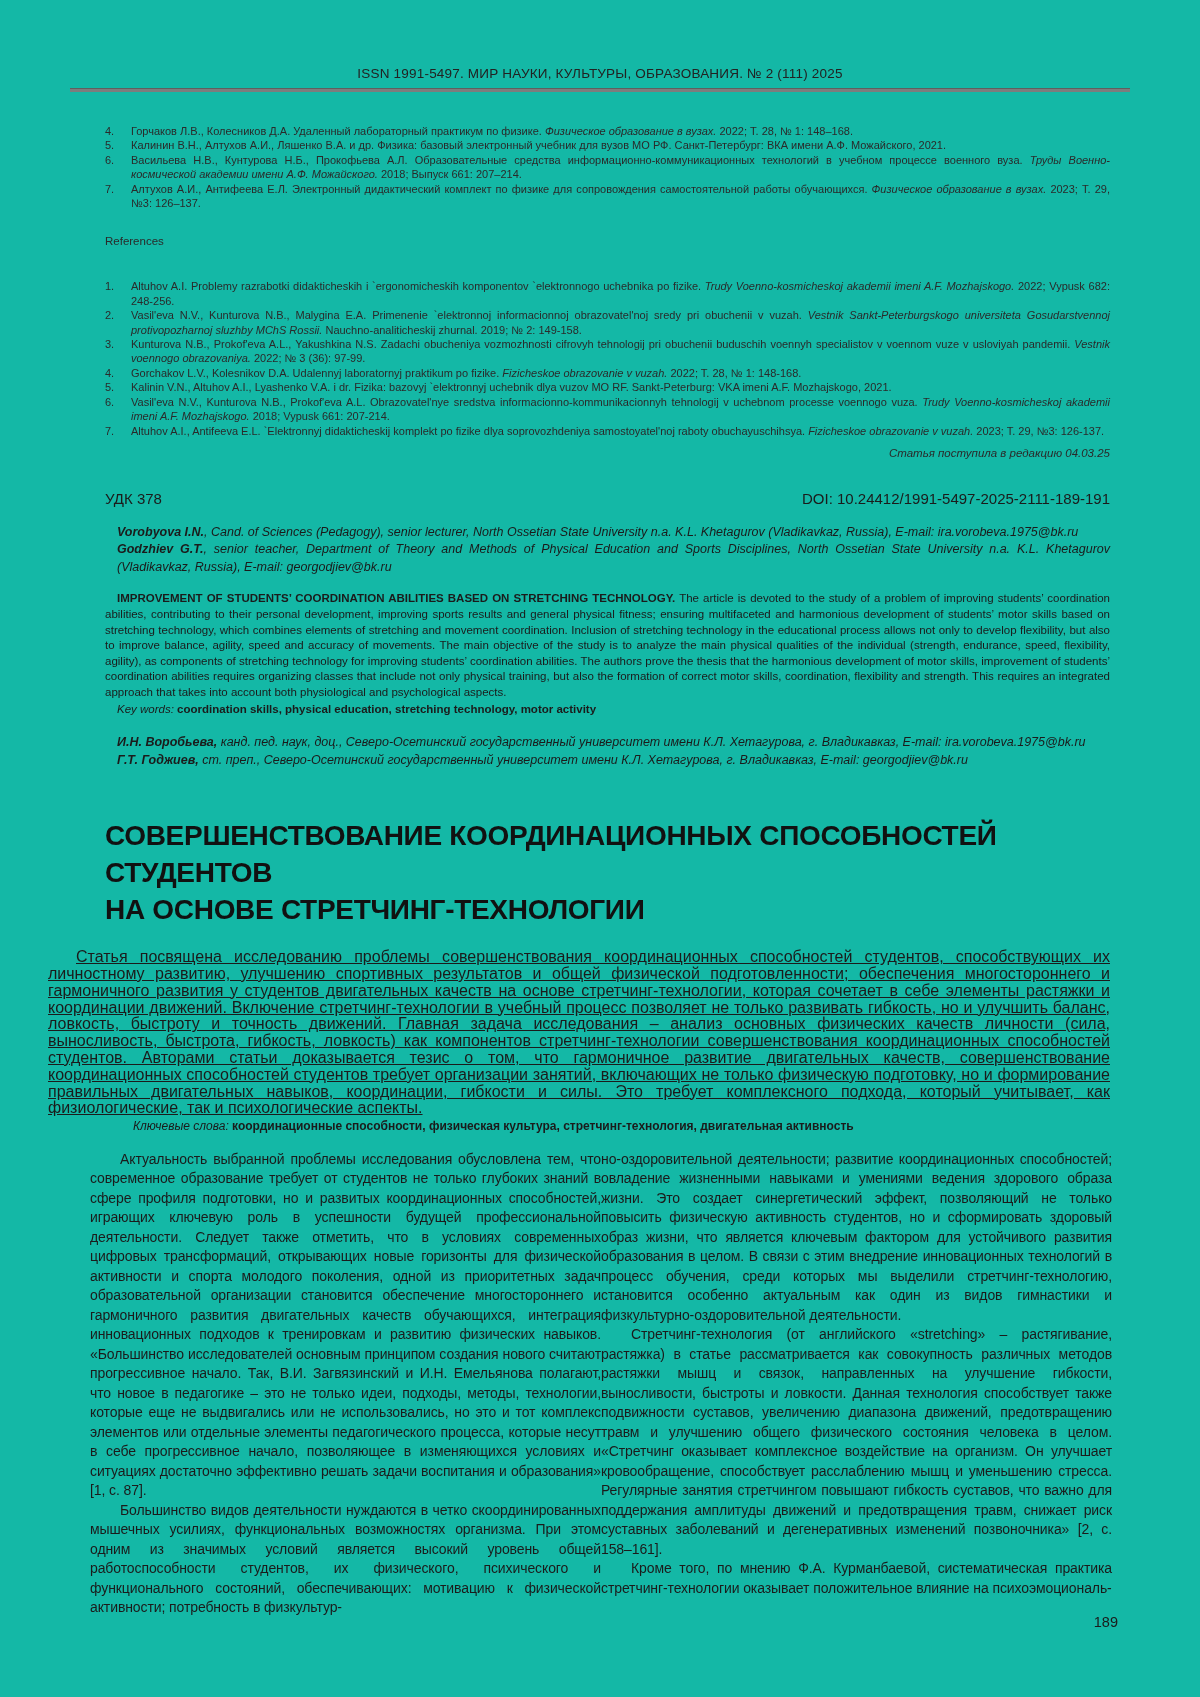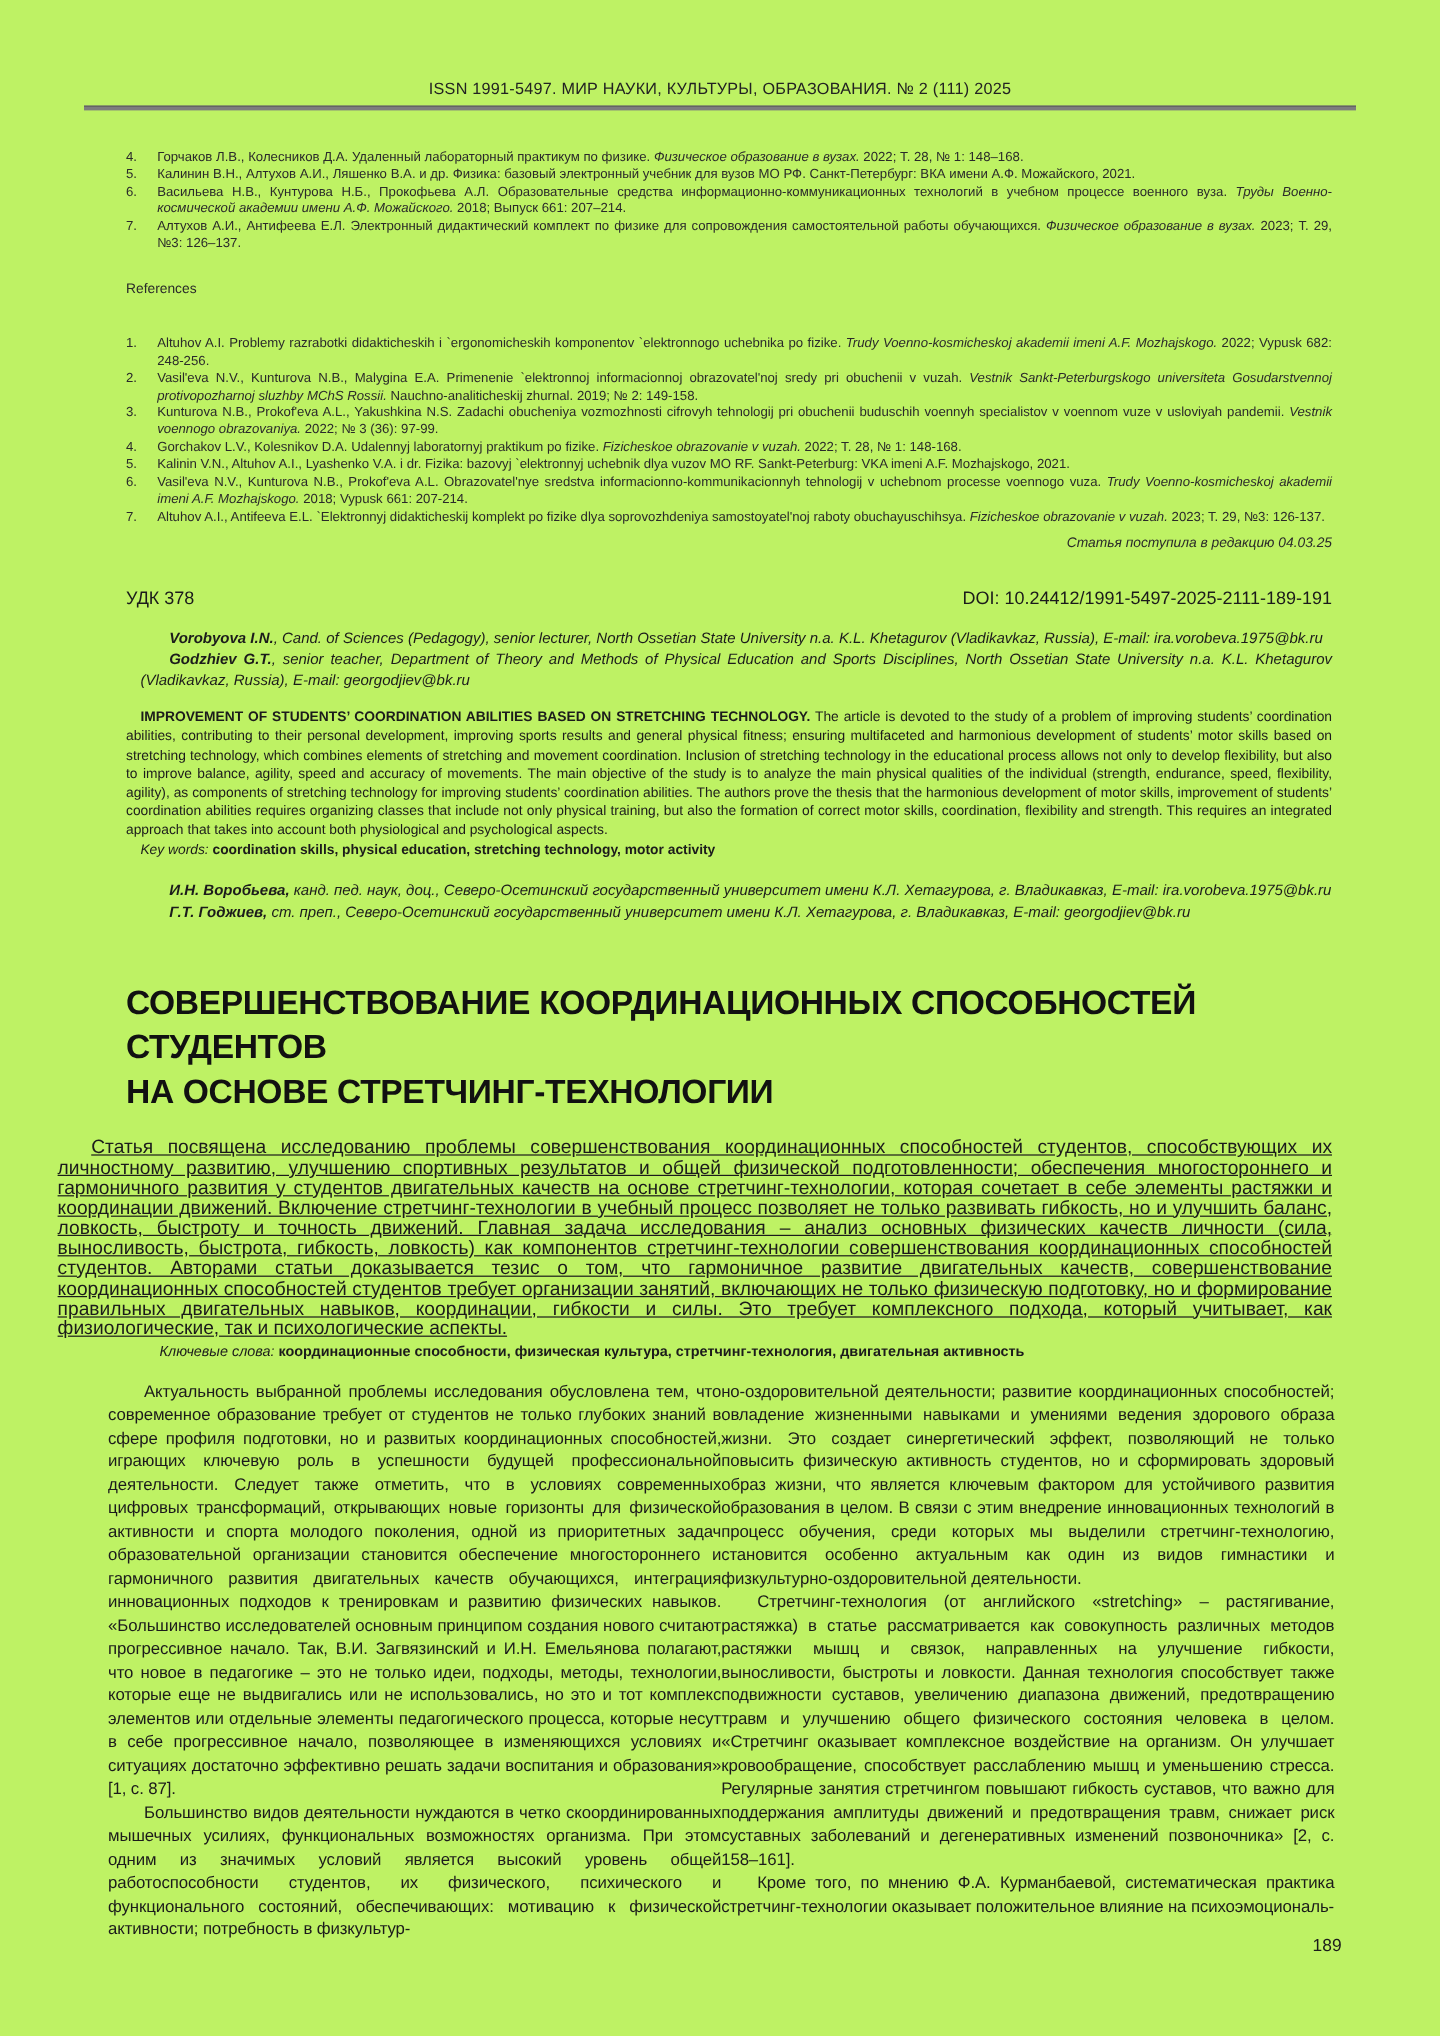--- a/index.html
+++ b/index.html
@@ -1,38 +1,38 @@
 <!DOCTYPE html>
 <html><head>
 <meta charset="utf-8">
 <style>
   html,body{margin:0;padding:0;background:#e8e8e8;}
   .page{
     position:relative;
     width:1200px;height:1697px;
     margin:0 auto;
-    background:#bef264;
+    background:#14b8a6;
     color:#1b1b1b;
     font-family:"Liberation Sans","DejaVu Sans",sans-serif;
     overflow:hidden;
   }
   .journal-header{padding-top:66px;text-align:center;font-size:13.5px;letter-spacing:.2px;color:#222;}
   .header-rule{margin:7px 70px 0 70px;height:3px;background:#7d7d7d;border-top:1px solid #5f5f5f;}
 
   .cite-block{margin:32px 90px 0 105px;font-size:11px;line-height:14.4px;color:#2a2a2a;}
   .cite-row{position:relative;padding-left:26px;text-align:justify;}
   .cite-num{position:absolute;left:0;top:0;width:22px;}
   .refs-heading{margin:25px 90px 0 105px;font-size:11.5px;color:#2a2a2a;}
   .received-line{margin:9px 90px 0 0;text-align:right;font-style:italic;font-size:11.5px;color:#2a2a2a;padding-left:32px;}
 
   .meta-row{margin:31px 90px 0 105px;display:flex;justify-content:space-between;font-size:15px;color:#1b1b1b;}
 
   .authors-block{margin:17px 90px 0 117px;font-size:12.5px;line-height:17.5px;text-align:justify;}
   .author-line{margin:0;font-style:italic;}
-  .author-name{font-weight:bold;margin-left:24px;}
+  .author-name{font-weight:bold;}
 
   .abstract-en{margin:15px 90px 0 105px;font-size:11.5px;line-height:15.6px;text-align:justify;text-indent:12px;color:#1b1b1b;}
   .keywords-line{margin:1px 90px 0 105px;font-size:11.5px;line-height:15.6px;text-indent:12px;}
 
   .article-title{margin:48px 90px 0 105px;font-size:28px;line-height:37px;font-weight:bold;letter-spacing:-.3px;color:#111;}
   .article-title span{display:block;}
 
   .abstract-ru{margin:21px 90px 0 48px;font-size:16px;line-height:16.8px;text-align:justify;text-indent:28px;color:#1b1b1b;text-decoration:underline;}
   .keywords-ru{margin:1px 90px 0 105px;font-size:12px;line-height:16.8px;text-indent:28px;}
 

